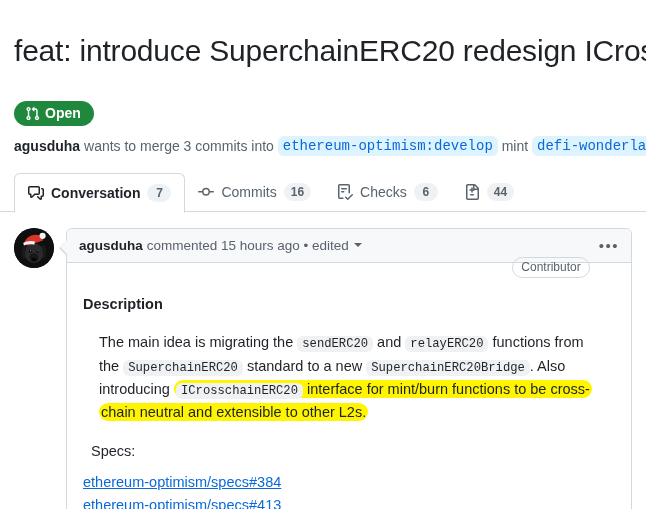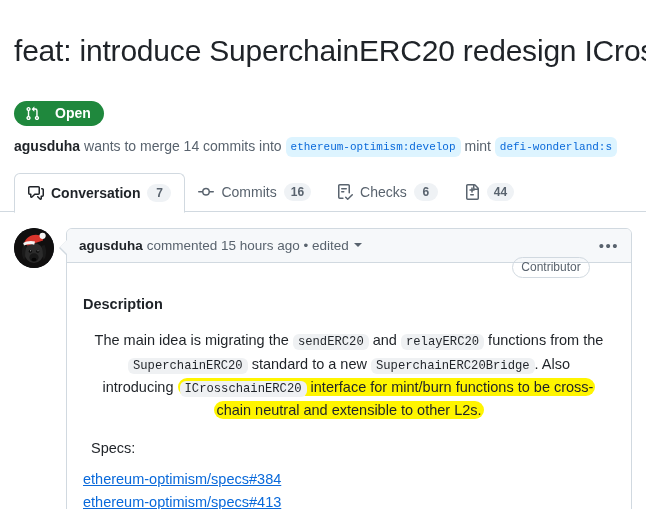--- a/index.html
+++ b/index.html
@@ -33,21 +33,21 @@
   }
   .pr-title-text { color: #1f2328; }
 
   
   .state-row {
     padding: 10px 14px 0 14px;
   }
   .state-badge {
     display: inline-flex;
     align-items: center;
-    gap: 15px;
+    gap: 5px;
     background: #1f883d;
     color: #ffffff;
     border-radius: 999px;
     padding: 5px 13px 5px 11px;
     font-size: 14px;
     font-weight: 600;
     line-height: 1;
   }
   .state-badge svg { display: block; }
 
@@ -63,21 +63,21 @@
     color: #1f2328;
     font-weight: 700;
   }
   .branch-chip {
     display: inline-block;
     background: #ddf4ff;
     color: #0969da;
     border-radius: 6px;
     padding: 1px 5px;
     font-family: "Liberation Mono", monospace;
-    font-size: 11px;
+    font-size: 14px;
     line-height: 18px;
     vertical-align: 1px;
   }
 
   
   .tabs-wrap {
     margin-top: 16px;
     position: relative;
     height: 39px;
   }
@@ -219,22 +219,21 @@
     font-size: 14.5px;
     line-height: 1.58;
     color: #1f2328;
   }
   .body-heading {
     font-size: 14.5px;
     font-weight: 700;
     margin: 16px 0 14px 0;
   }
   .body-para {
-    margin: 8px;
-    text-align: center;
+    margin: 16px;
   }
   code.inline {
     background: #eff1f3;
     border-radius: 6px;
     padding: 1px 5px;
     font-family: "Liberation Mono", monospace;
     font-size: 12.2px;
   }
   .hl {
     background: #fff500;
@@ -267,21 +266,21 @@
       <span>
         <svg width="15" height="15" viewBox="0 0 16 16" fill="#ffffff" aria-hidden="true">
           <path d="M1.5 3.25a2.25 2.25 0 1 1 3 2.122v5.256a2.251 2.251 0 1 1-1.5 0V5.372A2.25 2.25 0 0 1 1.5 3.25Zm5.677-.177L9.573.677A.25.25 0 0 1 10 .854V2.5h1A2.5 2.5 0 0 1 13.5 5v5.628a2.251 2.251 0 1 1-1.5 0V5a1 1 0 0 0-1-1h-1v1.646a.25.25 0 0 1-.427.177L7.177 3.427a.25.25 0 0 1 0-.354ZM3.75 2.5a.75.75 0 1 0 0 1.5.75.75 0 0 0 0-1.5Zm0 9.5a.75.75 0 1 0 0 1.5.75.75 0 0 0 0-1.5Zm8.25.75a.75.75 0 1 0 1.5 0 .75.75 0 0 0-1.5 0Z"></path>
         </svg>
       </span>
       <span>Open</span>
     </span>
   </div>
 
   <div class="meta-row">
-    <span class="author">agusduha</span><span> wants to merge 14 commits into </span><span class="branch-chip">ethereum-optimism:develop</span><span> mint </span><span class="branch-chip">defi-wonderland:s</span>
+    <span class="author">agusduha</span><span> wants to merge 3 commits into </span><span class="branch-chip">ethereum-optimism:develop</span><span> mint </span><span class="branch-chip">defi-wonderland:s</span>
   </div>
 
   <div class="tabs-wrap">
     <div class="tabs-underline"></div>
     <div class="tabs">
       <div class="tab active">
         <span>
           <svg width="16" height="16" viewBox="0 0 16 16" fill="#1f2328" aria-hidden="true">
             <path d="M1.75 1h8.5c.966 0 1.75.784 1.75 1.75v5.5A1.75 1.75 0 0 1 10.25 10H7.061l-2.574 2.573A1.458 1.458 0 0 1 2 11.543V10h-.25A1.75 1.75 0 0 1 0 8.25v-5.5C0 1.784.784 1 1.75 1ZM1.5 2.75v5.5c0 .138.112.25.25.25h1a.75.75 0 0 1 .75.75v2.19l2.72-2.72a.749.749 0 0 1 .53-.22h3.5a.25.25 0 0 0 .25-.25v-5.5a.25.25 0 0 0-.25-.25h-8.5a.25.25 0 0 0-.25.25Zm13 2a.25.25 0 0 0-.25-.25h-.5a.75.75 0 0 1 0-1.5h.5c.966 0 1.75.784 1.75 1.75v5.5A1.75 1.75 0 0 1 14.25 12H14v1.543a1.458 1.458 0 0 1-2.487 1.03L9.22 12.28a.749.749 0 0 1 .326-1.275.749.749 0 0 1 .734.215l2.22 2.22v-2.19a.75.75 0 0 1 .75-.75h1a.25.25 0 0 0 .25-.25Z"></path>
           </svg>

